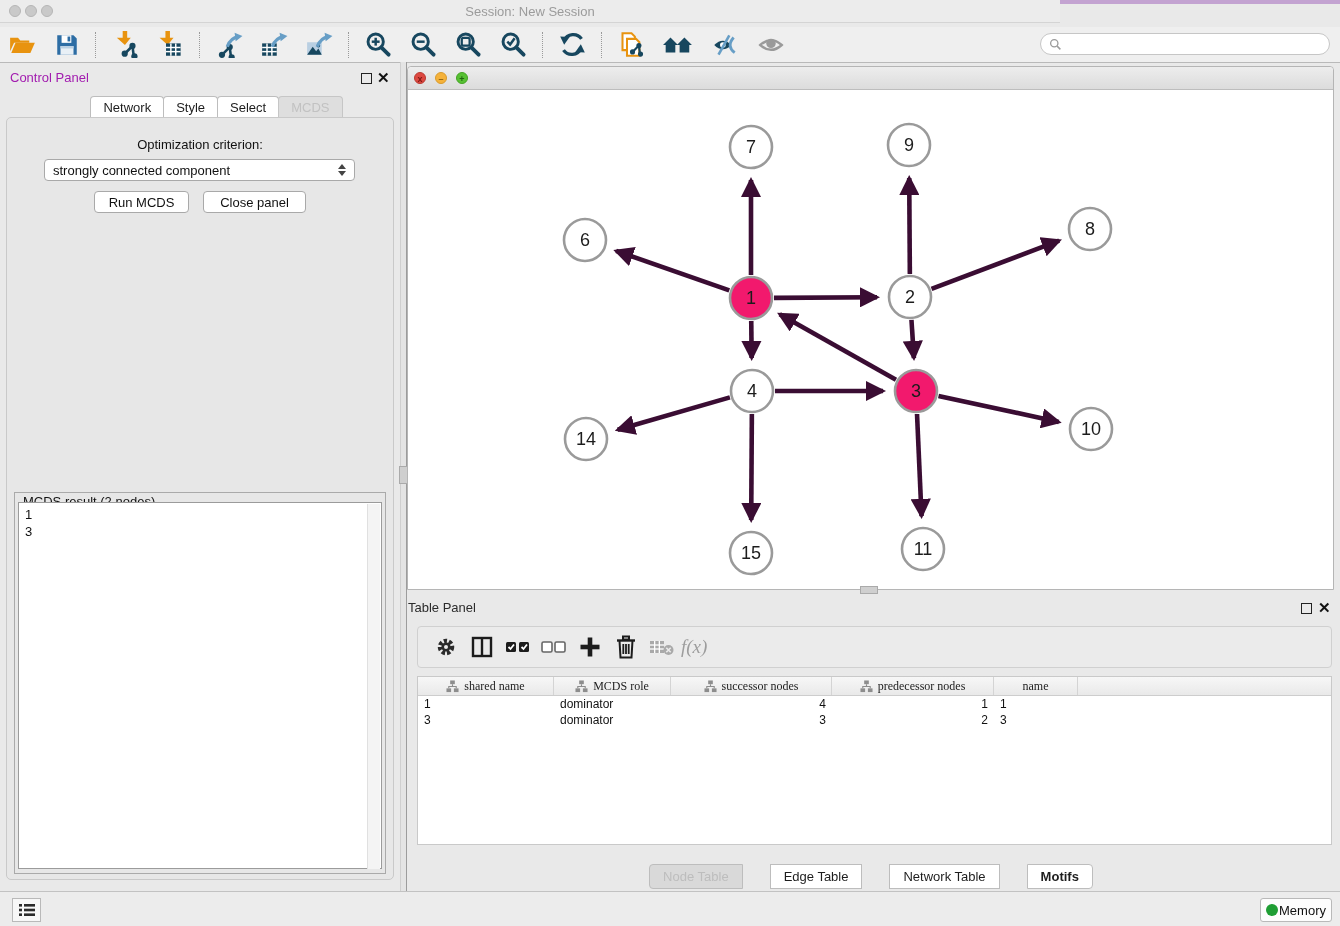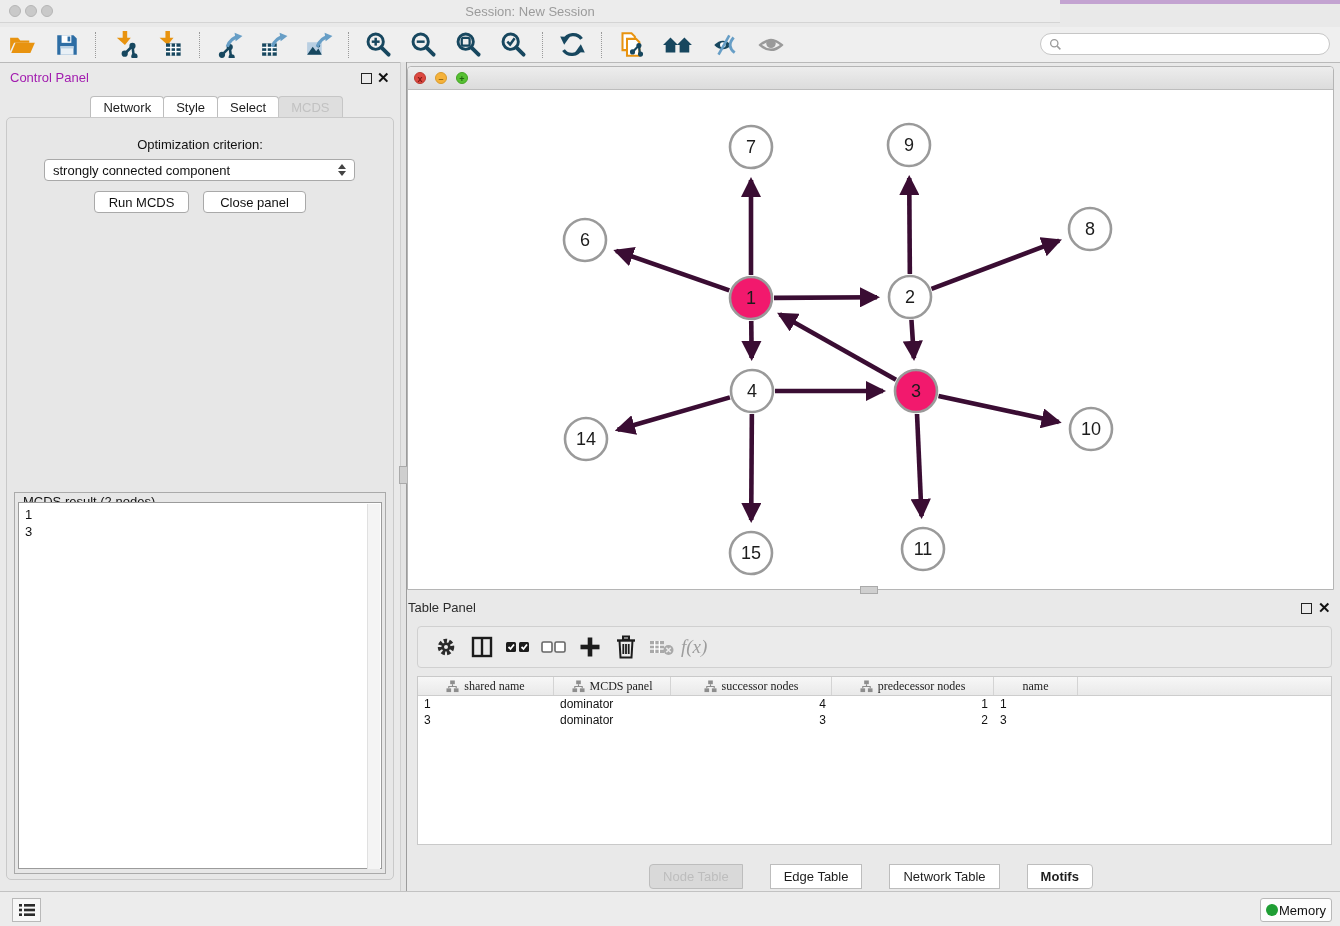--- a/index.html
+++ b/index.html
@@ -500,21 +500,21 @@
         <span>
           <svg width="13" height="13" viewBox="0 0 14 14">
             <g fill="#8d8d8d">
               <rect x="4.5" y="0.5" width="5" height="4"></rect>
               <rect x="0.5" y="9" width="5" height="4"></rect>
               <rect x="8.5" y="9" width="5" height="4"></rect>
               <path d="M7 4.5 V7 M3 9 V7 H11 V9" stroke="#8d8d8d" fill="none" stroke-width="1.2"></path>
             </g>
           </svg>
         </span>
-        <span>MCDS panel</span>
+        <span>MCDS role</span>
       </div>
       <div class="nt-hcell" style="width: 161px;">
         <span>
           <svg width="13" height="13" viewBox="0 0 14 14">
             <g fill="#8d8d8d">
               <rect x="4.5" y="0.5" width="5" height="4"></rect>
               <rect x="0.5" y="9" width="5" height="4"></rect>
               <rect x="8.5" y="9" width="5" height="4"></rect>
               <path d="M7 4.5 V7 M3 9 V7 H11 V9" stroke="#8d8d8d" fill="none" stroke-width="1.2"></path>
             </g>

